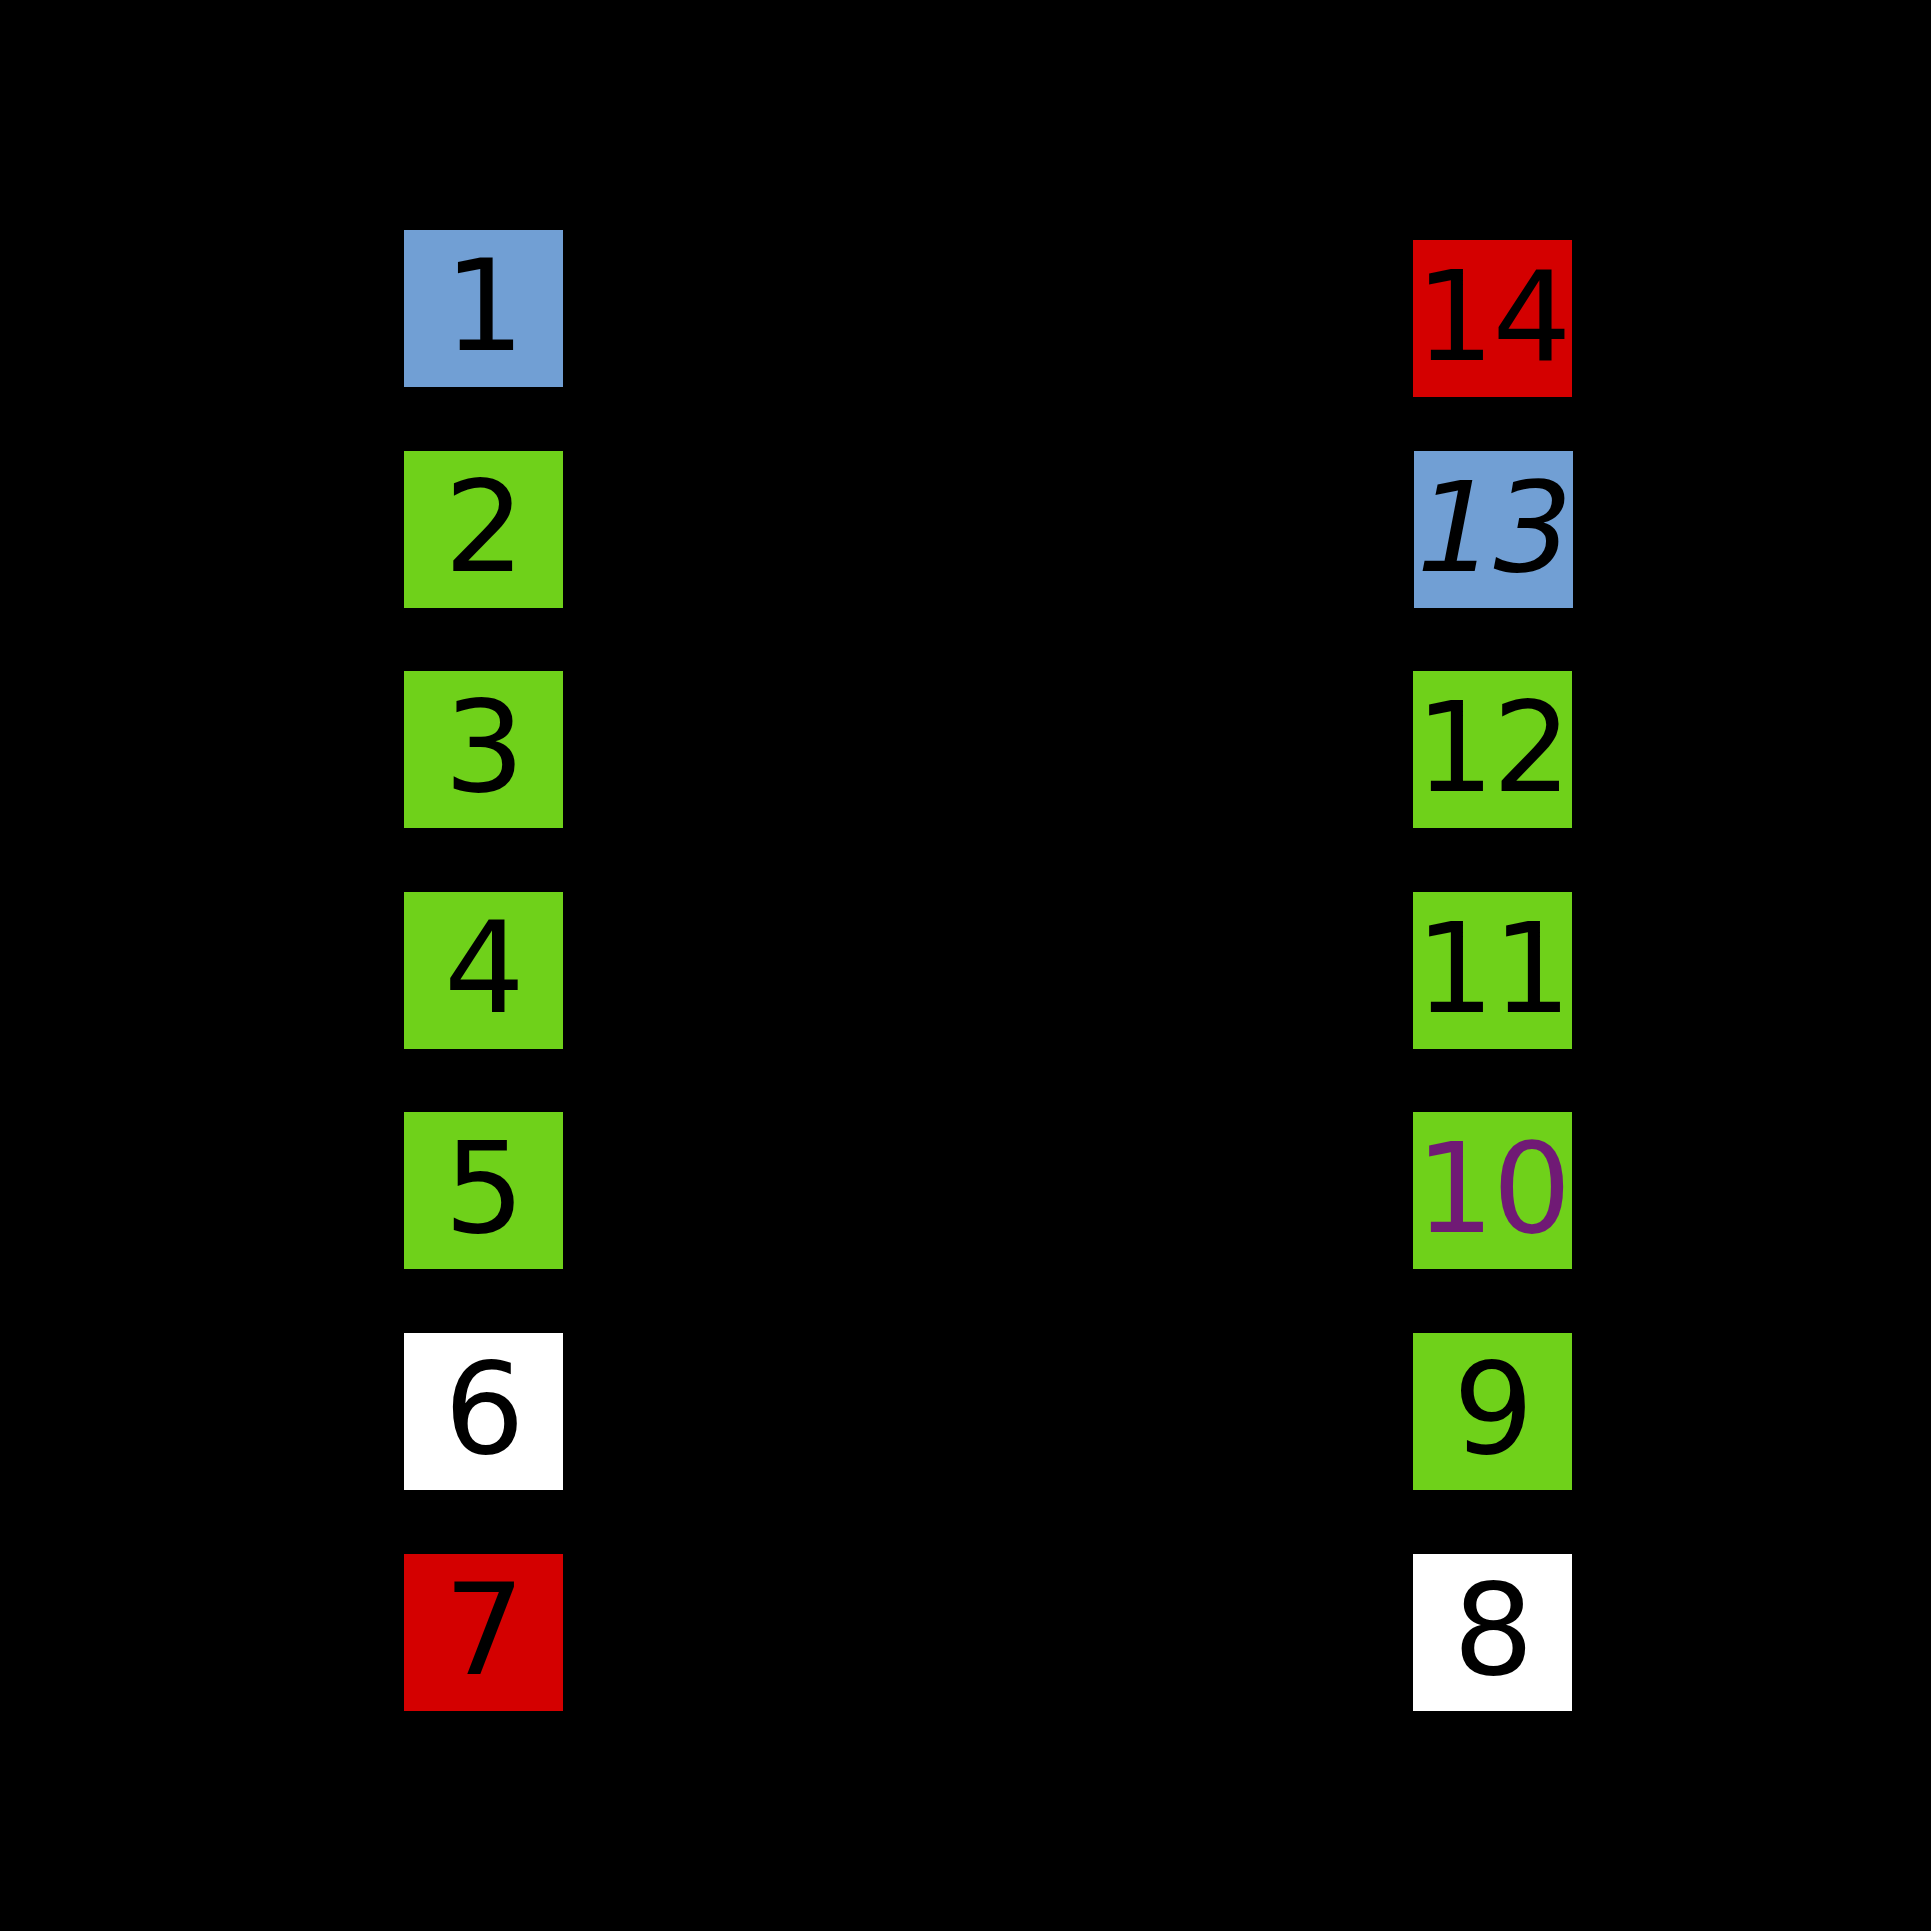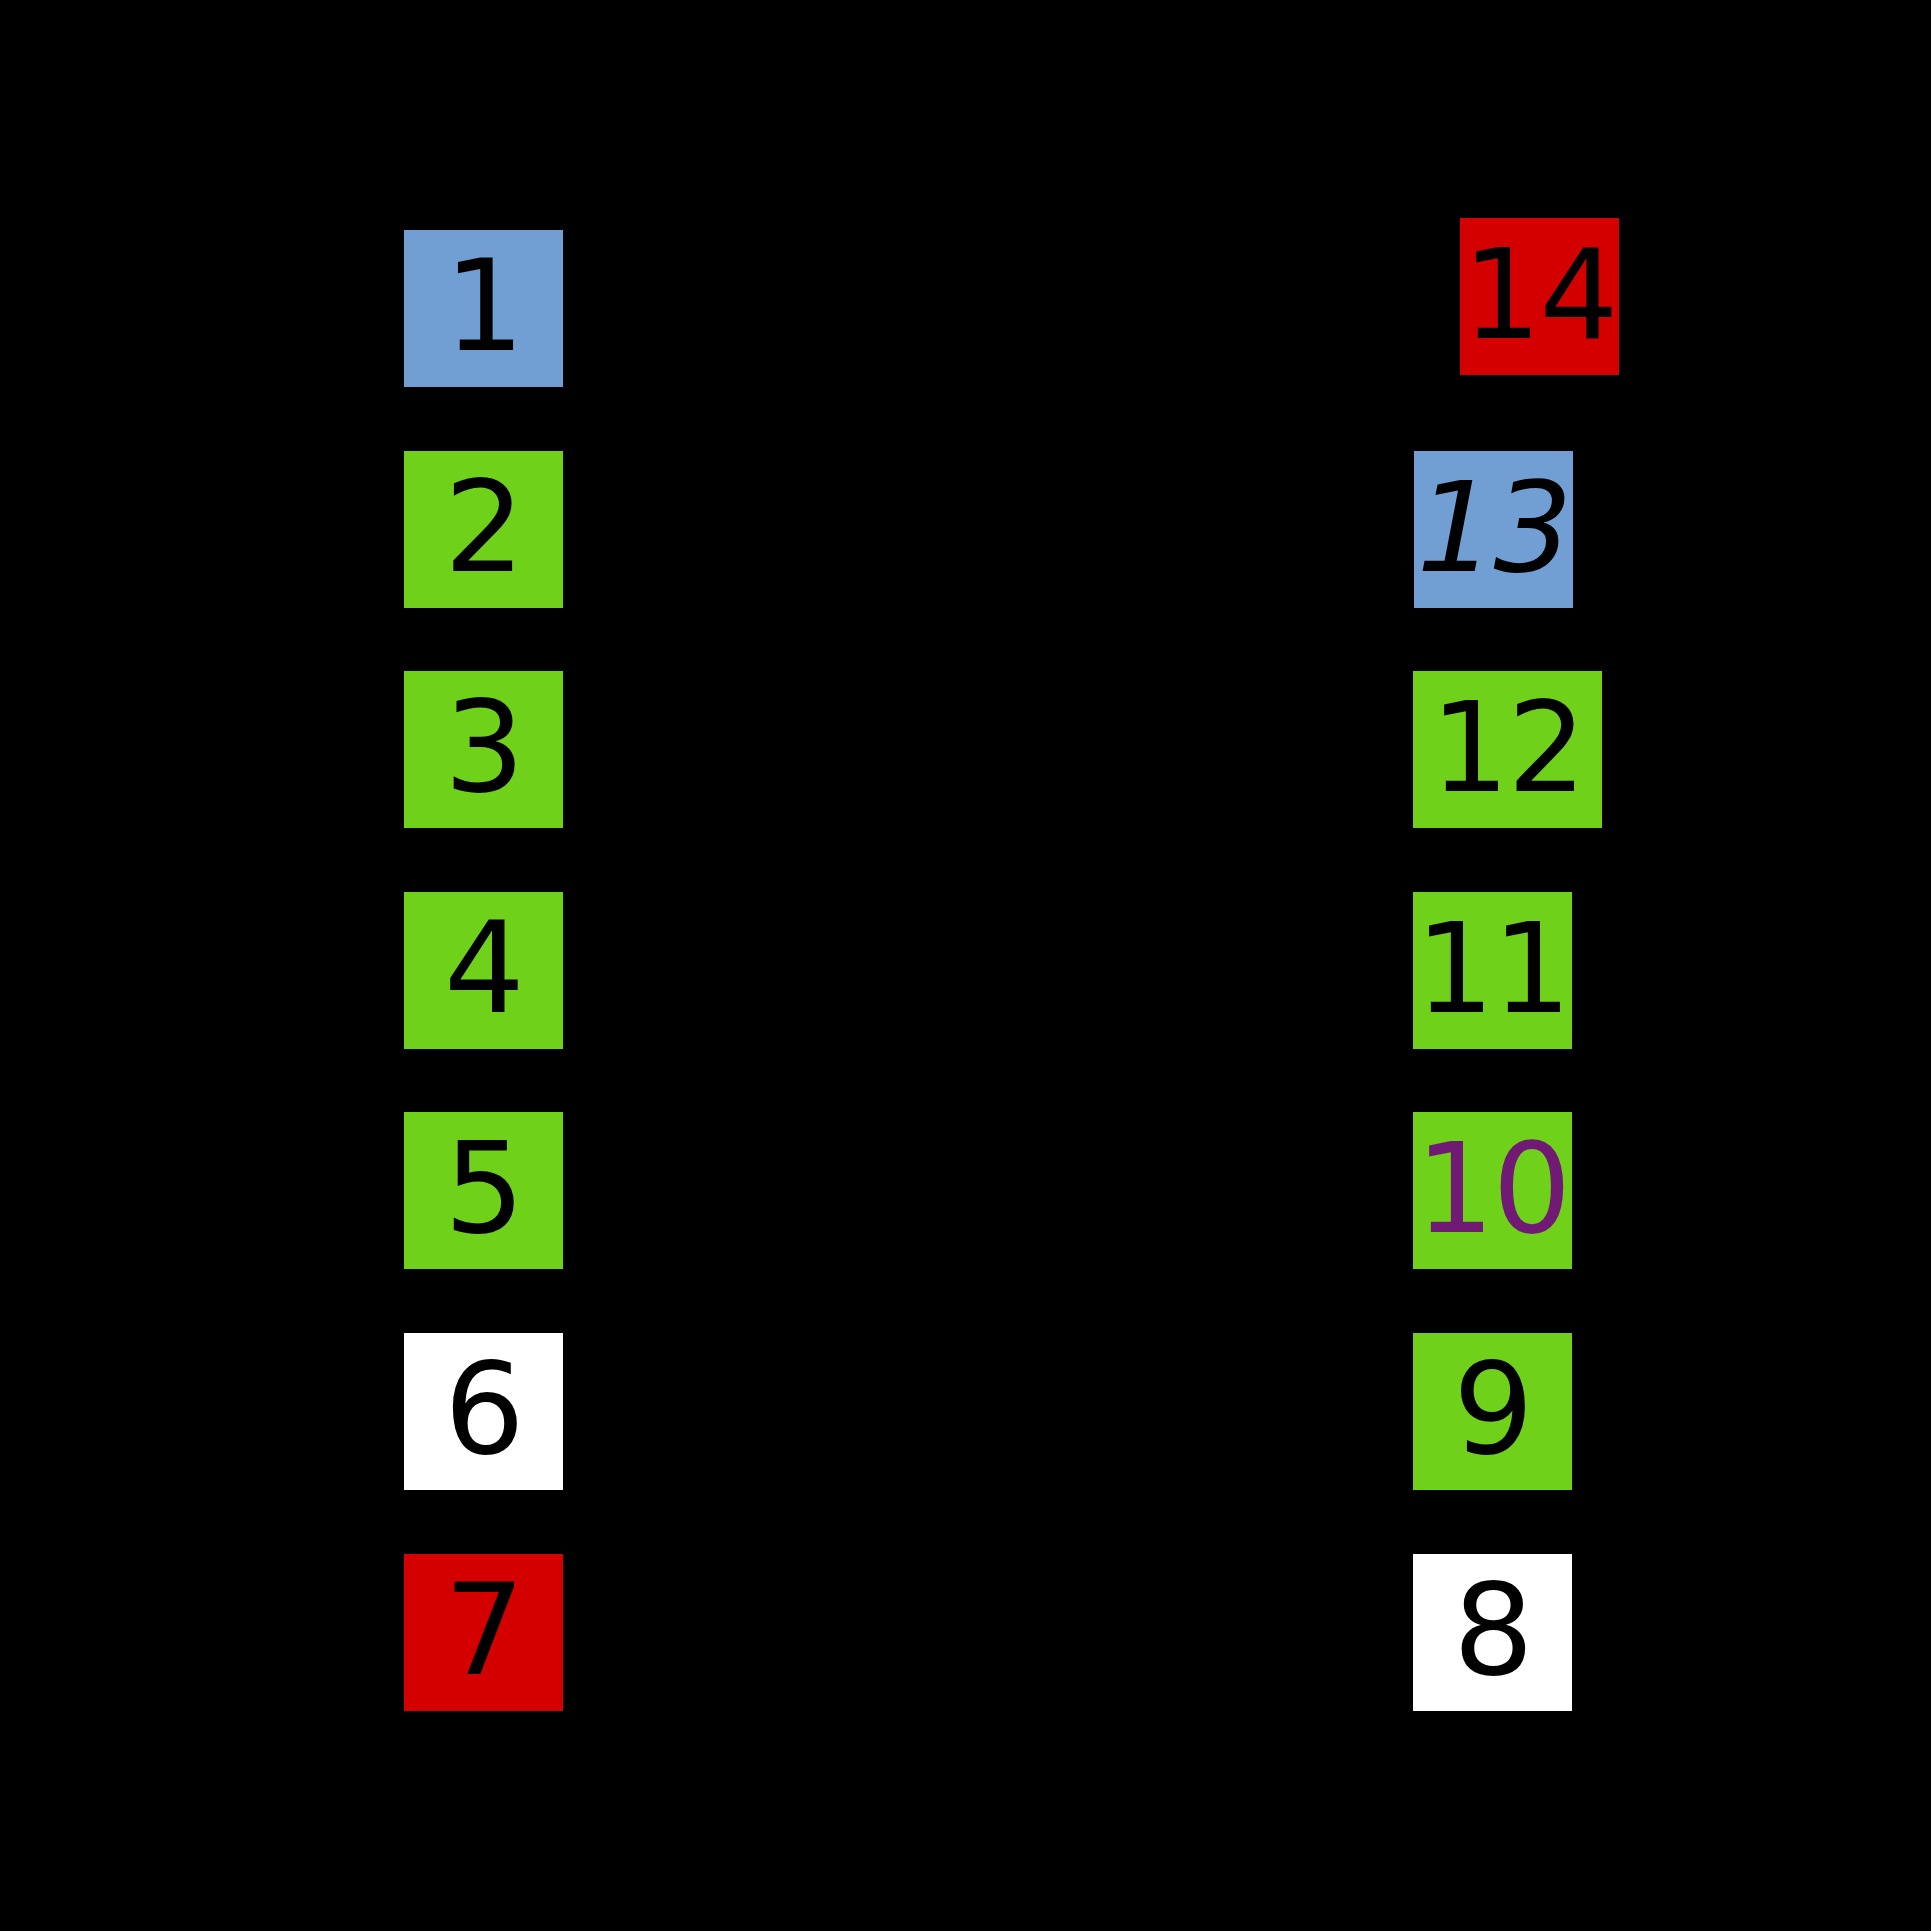--- a/index.html
+++ b/index.html
@@ -76,27 +76,27 @@
       </div>
       <div class="box fill-white" style="left: 0px; top: 1333px; width: 159px; height: 157px; background: rgb(255, 255, 255);">
         <span class="box-label" style="color: rgb(0, 0, 0);">6</span>
       </div>
       <div class="box fill-red" style="left: 0px; top: 1554px; width: 159px; height: 157px; background: rgb(212, 0, 0);">
         <span class="box-label" style="color: rgb(0, 0, 0);">7</span>
       </div>
     </div>
 
   <div class="column" id="right-column" style="left: 1413px; width: 159px;">
-      <div class="box fill-red" style="left: 0px; top: 218px; width: 159px; height: 157px; background: rgb(212, 0, 0); margin-left: 47px;">
+      <div class="box fill-red" style="left: 0px; top: 240px; width: 159px; height: 157px; background: rgb(212, 0, 0);">
         <span class="box-label" style="color: rgb(0, 0, 0); font-size: 124px;">14</span>
       </div>
       <div class="box fill-blue" style="left: 1px; top: 451px; width: 159px; height: 157px; background: rgb(113, 159, 212); font-style: italic;">
         <span class="box-label" style="color: rgb(0, 0, 0); font-size: 124px;">13</span>
       </div>
-      <div class="box fill-green" style="left: 0px; top: 671px; width: 189px; height: 157px; background: rgb(111, 209, 26);">
+      <div class="box fill-green" style="left: 0px; top: 671px; width: 159px; height: 157px; background: rgb(111, 209, 26);">
         <span class="box-label" style="color: rgb(0, 0, 0); font-size: 124px;">12</span>
       </div>
       <div class="box fill-green" style="left: 0px; top: 892px; width: 159px; height: 157px; background: rgb(111, 209, 26);">
         <span class="box-label" style="color: rgb(0, 0, 0); font-size: 124px;">11</span>
       </div>
       <div class="box fill-green" style="left: 0px; top: 1112px; width: 159px; height: 157px; background: rgb(111, 209, 26);">
         <span class="box-label" style="color: #701a75; font-size: 124px;">10</span>
       </div>
       <div class="box fill-green" style="left: 0px; top: 1333px; width: 159px; height: 157px; background: rgb(111, 209, 26);">
         <span class="box-label" style="color: rgb(0, 0, 0);">9</span>

